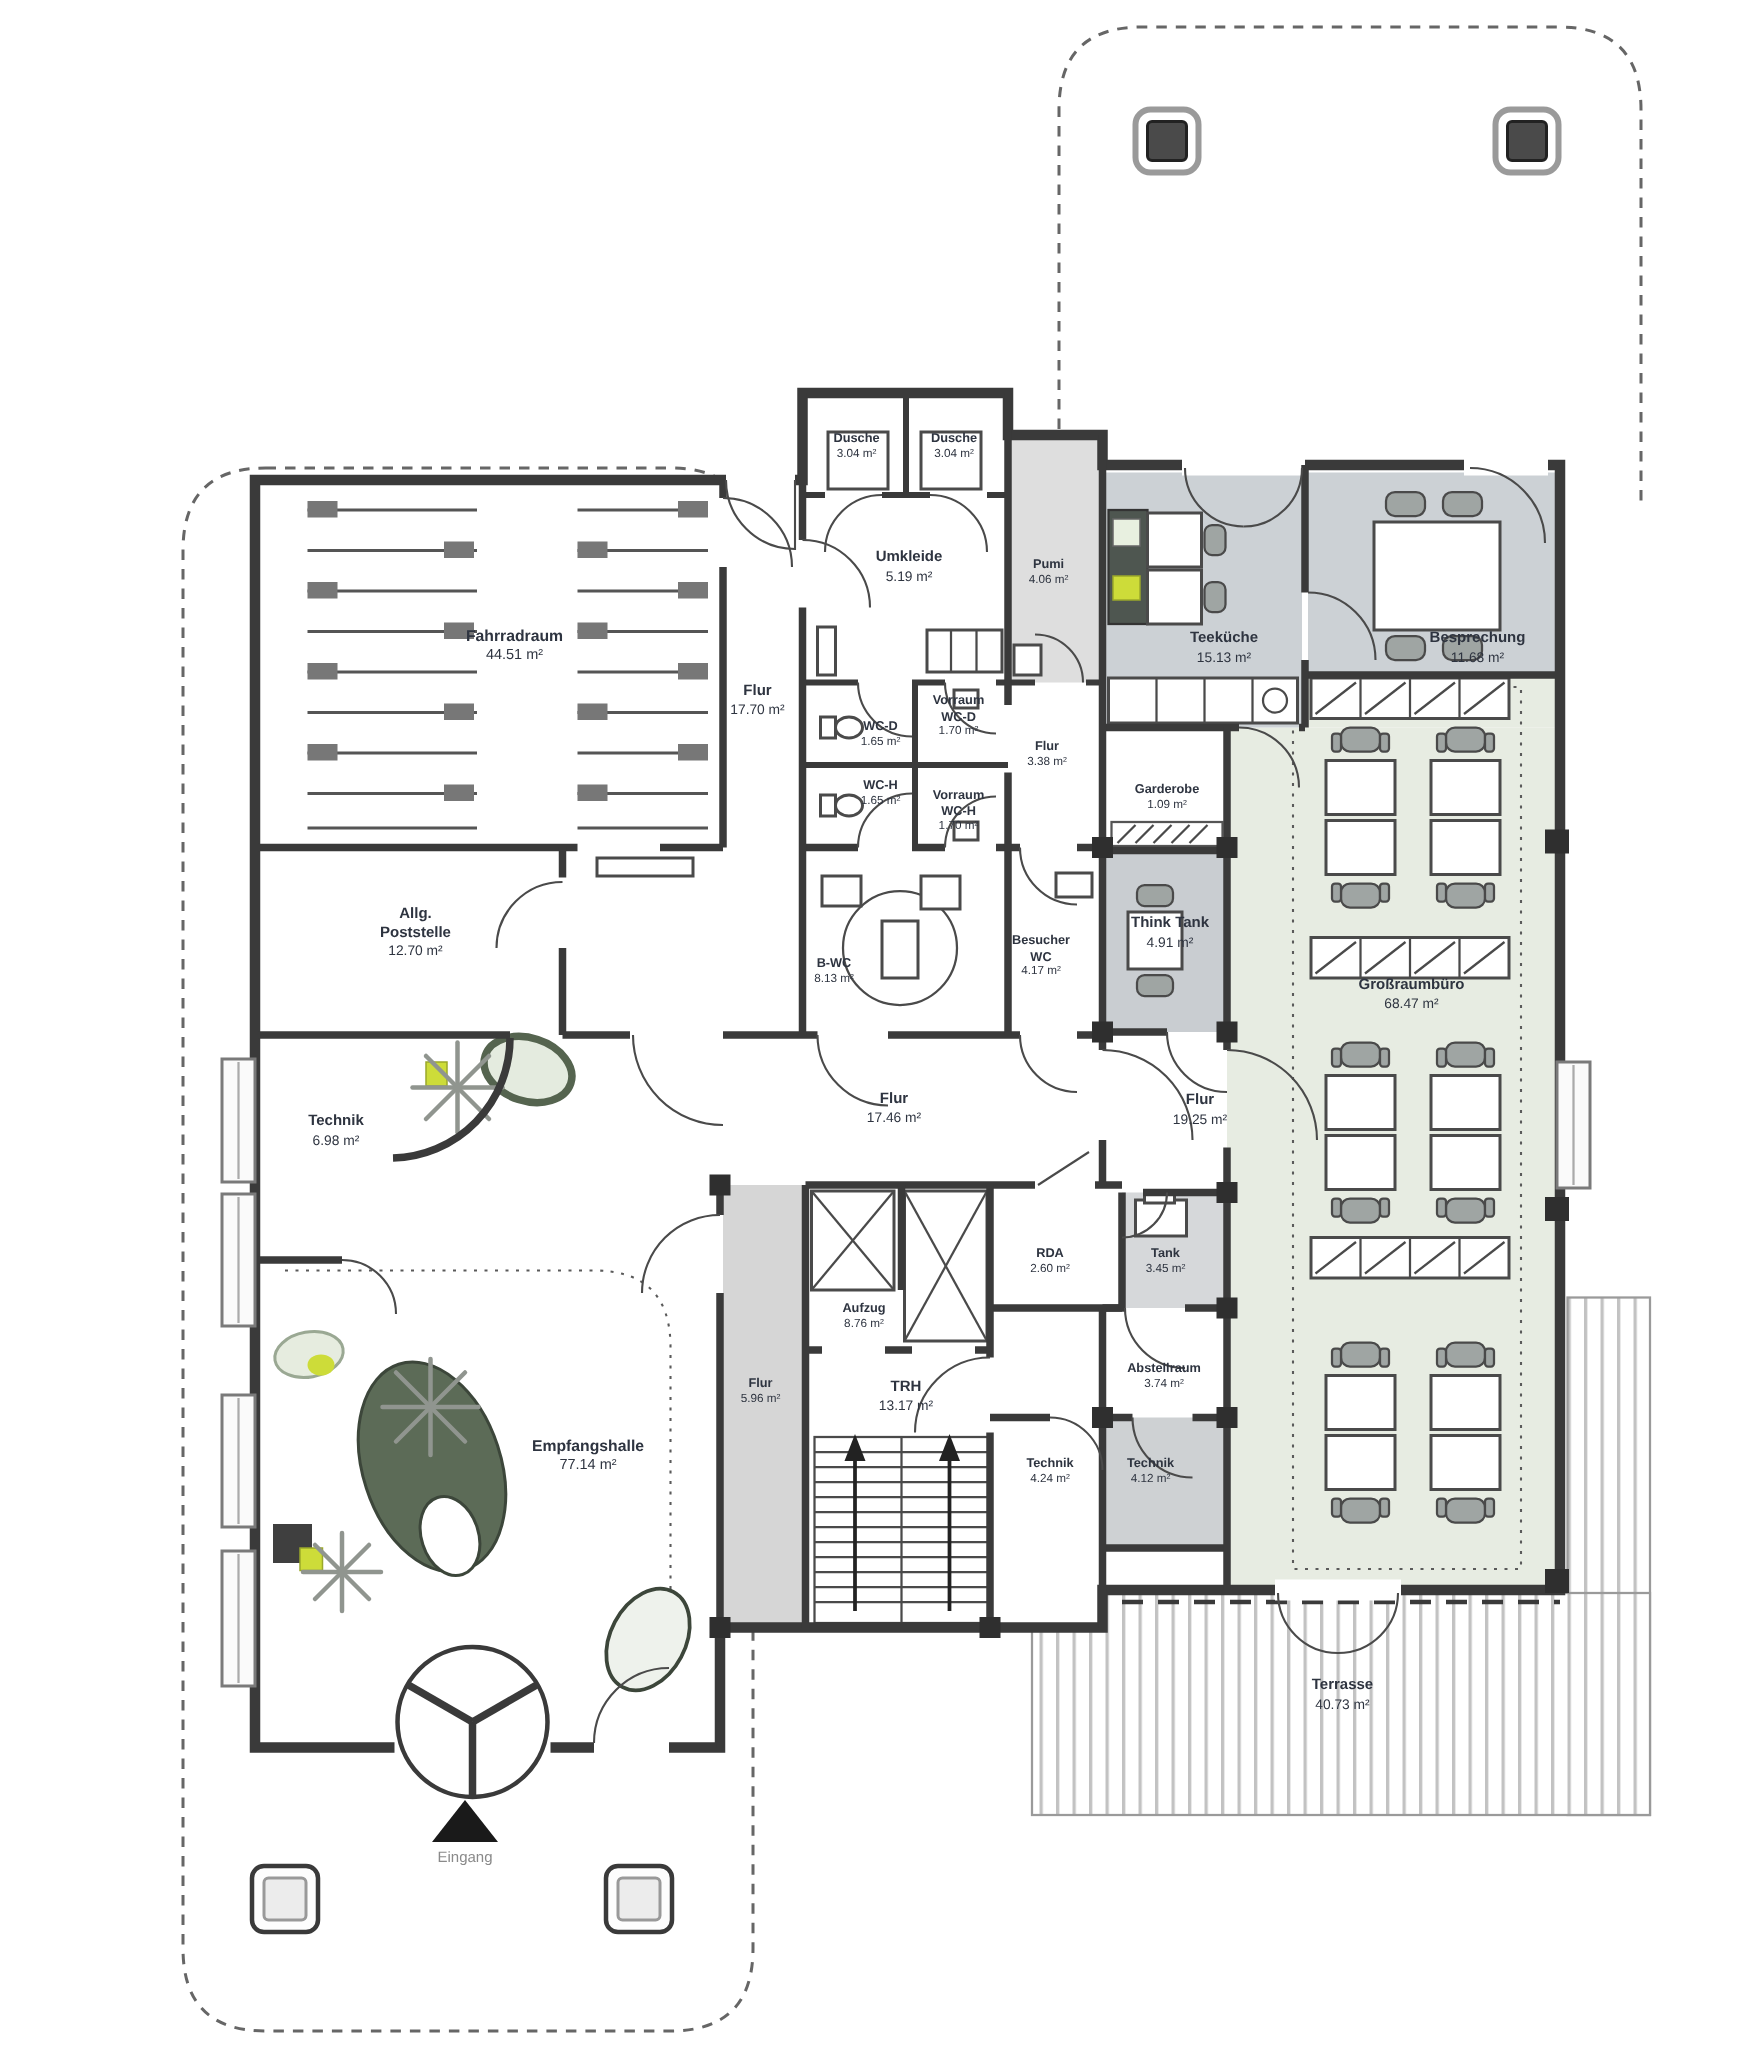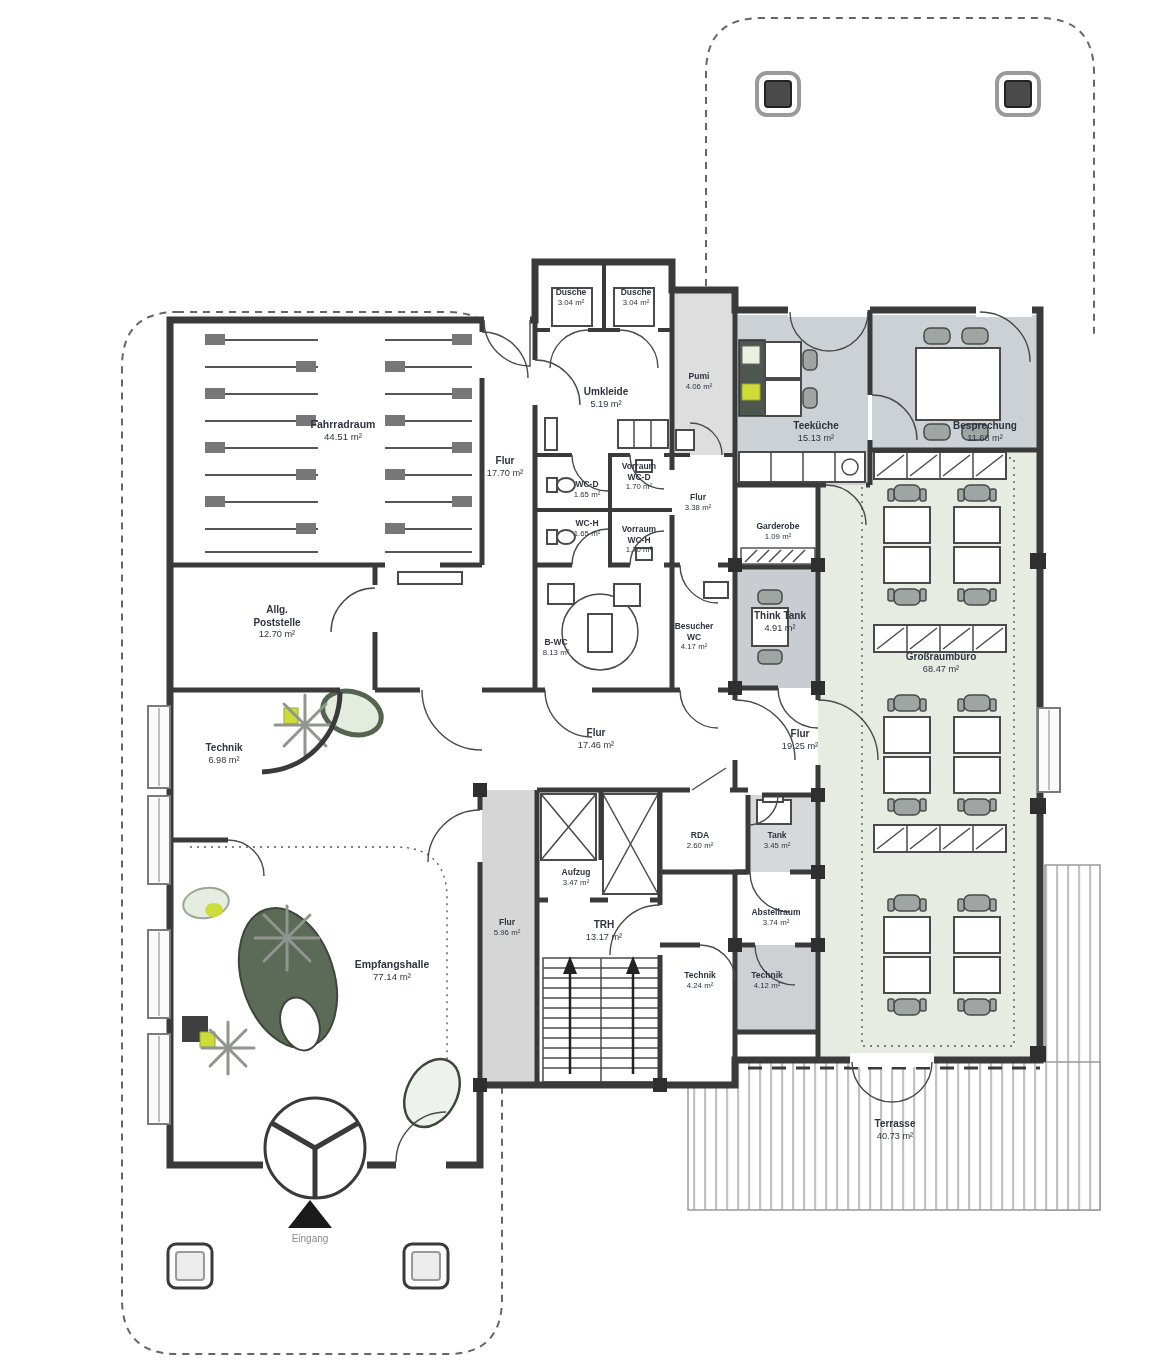--- a/index.html
+++ b/index.html
@@ -431,21 +431,21 @@
   <line x1="315" y1="1148" x2="271.7" y2="1123" stroke="#3a3a3a" stroke-width="5"></line>
   <line x1="315" y1="1148" x2="358.3" y2="1123" stroke="#3a3a3a" stroke-width="5"></line>
 </g>
 
 <polygon points="310,1200 288,1228 332,1228" fill="#1a1a1a"></polygon>
 </svg>
 
 <div class="room-label lg" style="left:343px;top:431px"><span class="rn">Fahrradraum</span><span class="ra">44.51 m²</span></div>
 <div class="room-label sm" style="left:571px;top:297px"><span class="rn">Dusche</span><span class="ra">3.04 m²</span></div>
 <div class="room-label sm" style="left:636px;top:297px"><span class="rn">Dusche</span><span class="ra">3.04 m²</span></div>
-<div class="room-label" style="left:606px;top:398px"><span class="rn">Umkleide</span><span class="ra">5.19 m²</span></div>
+<div class="room-label" style="left:606px;top:378px"><span class="rn">Umkleide</span><span class="ra">5.19 m²</span></div>
 <div class="room-label sm" style="left:699px;top:381px"><span class="rn">Pumi</span><span class="ra">4.06 m²</span></div>
 <div class="room-label" style="left:505px;top:467px"><span class="rn">Flur</span><span class="ra">17.70 m²</span></div>
 <div class="room-label sm" style="left:587px;top:489px"><span class="rn">WC-D</span><span class="ra">1.65 m²</span></div>
 <div class="room-label sm" style="left:639px;top:477px"><span class="rn">Vorraum
 WC-D</span><span class="ra">1.70 m²</span></div>
 <div class="room-label sm" style="left:587px;top:528px"><span class="rn">WC-H</span><span class="ra">1.65 m²</span></div>
 <div class="room-label sm" style="left:639px;top:540px"><span class="rn">Vorraum
 WC-H</span><span class="ra">1.70 m²</span></div>
 <div class="room-label sm" style="left:698px;top:502px"><span class="rn">Flur</span><span class="ra">3.38 m²</span></div>
 <div class="room-label" style="left:816px;top:432px"><span class="rn">Teeküche</span><span class="ra">15.13 m²</span></div>
@@ -456,21 +456,21 @@
 Poststelle</span><span class="ra">12.70 m²</span></div>
 <div class="room-label sm" style="left:556px;top:647px"><span class="rn">B-WC</span><span class="ra">8.13 m²</span></div>
 <div class="room-label sm" style="left:694px;top:637px"><span class="rn">Besucher
 WC</span><span class="ra">4.17 m²</span></div>
 <div class="room-label" style="left:224px;top:754px"><span class="rn">Technik</span><span class="ra">6.98 m²</span></div>
 <div class="room-label" style="left:596px;top:739px"><span class="rn">Flur</span><span class="ra">17.46 m²</span></div>
 <div class="room-label" style="left:800px;top:740px"><span class="rn">Flur</span><span class="ra">19.25 m²</span></div>
 <div class="room-label" style="left:941px;top:663px"><span class="rn">Großraumbüro</span><span class="ra">68.47 m²</span></div>
 <div class="room-label sm" style="left:700px;top:840px"><span class="rn">RDA</span><span class="ra">2.60 m²</span></div>
 <div class="room-label sm" style="left:777px;top:840px"><span class="rn">Tank</span><span class="ra">3.45 m²</span></div>
-<div class="room-label sm" style="left:576px;top:877px"><span class="rn">Aufzug</span><span class="ra">3.47 m²</span></div>
+<div class="room-label sm" style="left:576px;top:877px"><span class="rn">Aufzug</span><span class="ra">8.76 m²</span></div>
 <div class="room-label sm" style="left:507px;top:927px"><span class="rn">Flur</span><span class="ra">5.96 m²</span></div>
 <div class="room-label" style="left:604px;top:931px"><span class="rn">TRH</span><span class="ra">13.17 m²</span></div>
 <div class="room-label sm" style="left:700px;top:980px"><span class="rn">Technik</span><span class="ra">4.24 m²</span></div>
 <div class="room-label sm" style="left:776px;top:917px"><span class="rn">Abstellraum</span><span class="ra">3.74 m²</span></div>
 <div class="room-label sm" style="left:767px;top:980px"><span class="rn">Technik</span><span class="ra">4.12 m²</span></div>
 <div class="room-label lg" style="left:392px;top:971px"><span class="rn">Empfangshalle</span><span class="ra">77.14 m²</span></div>
 <div class="room-label" style="left:895px;top:1130px"><span class="rn">Terrasse</span><span class="ra">40.73 m²</span></div>
 
 <div class="entrance-label" style="left:310px;top:1233px">Eingang</div>
 

